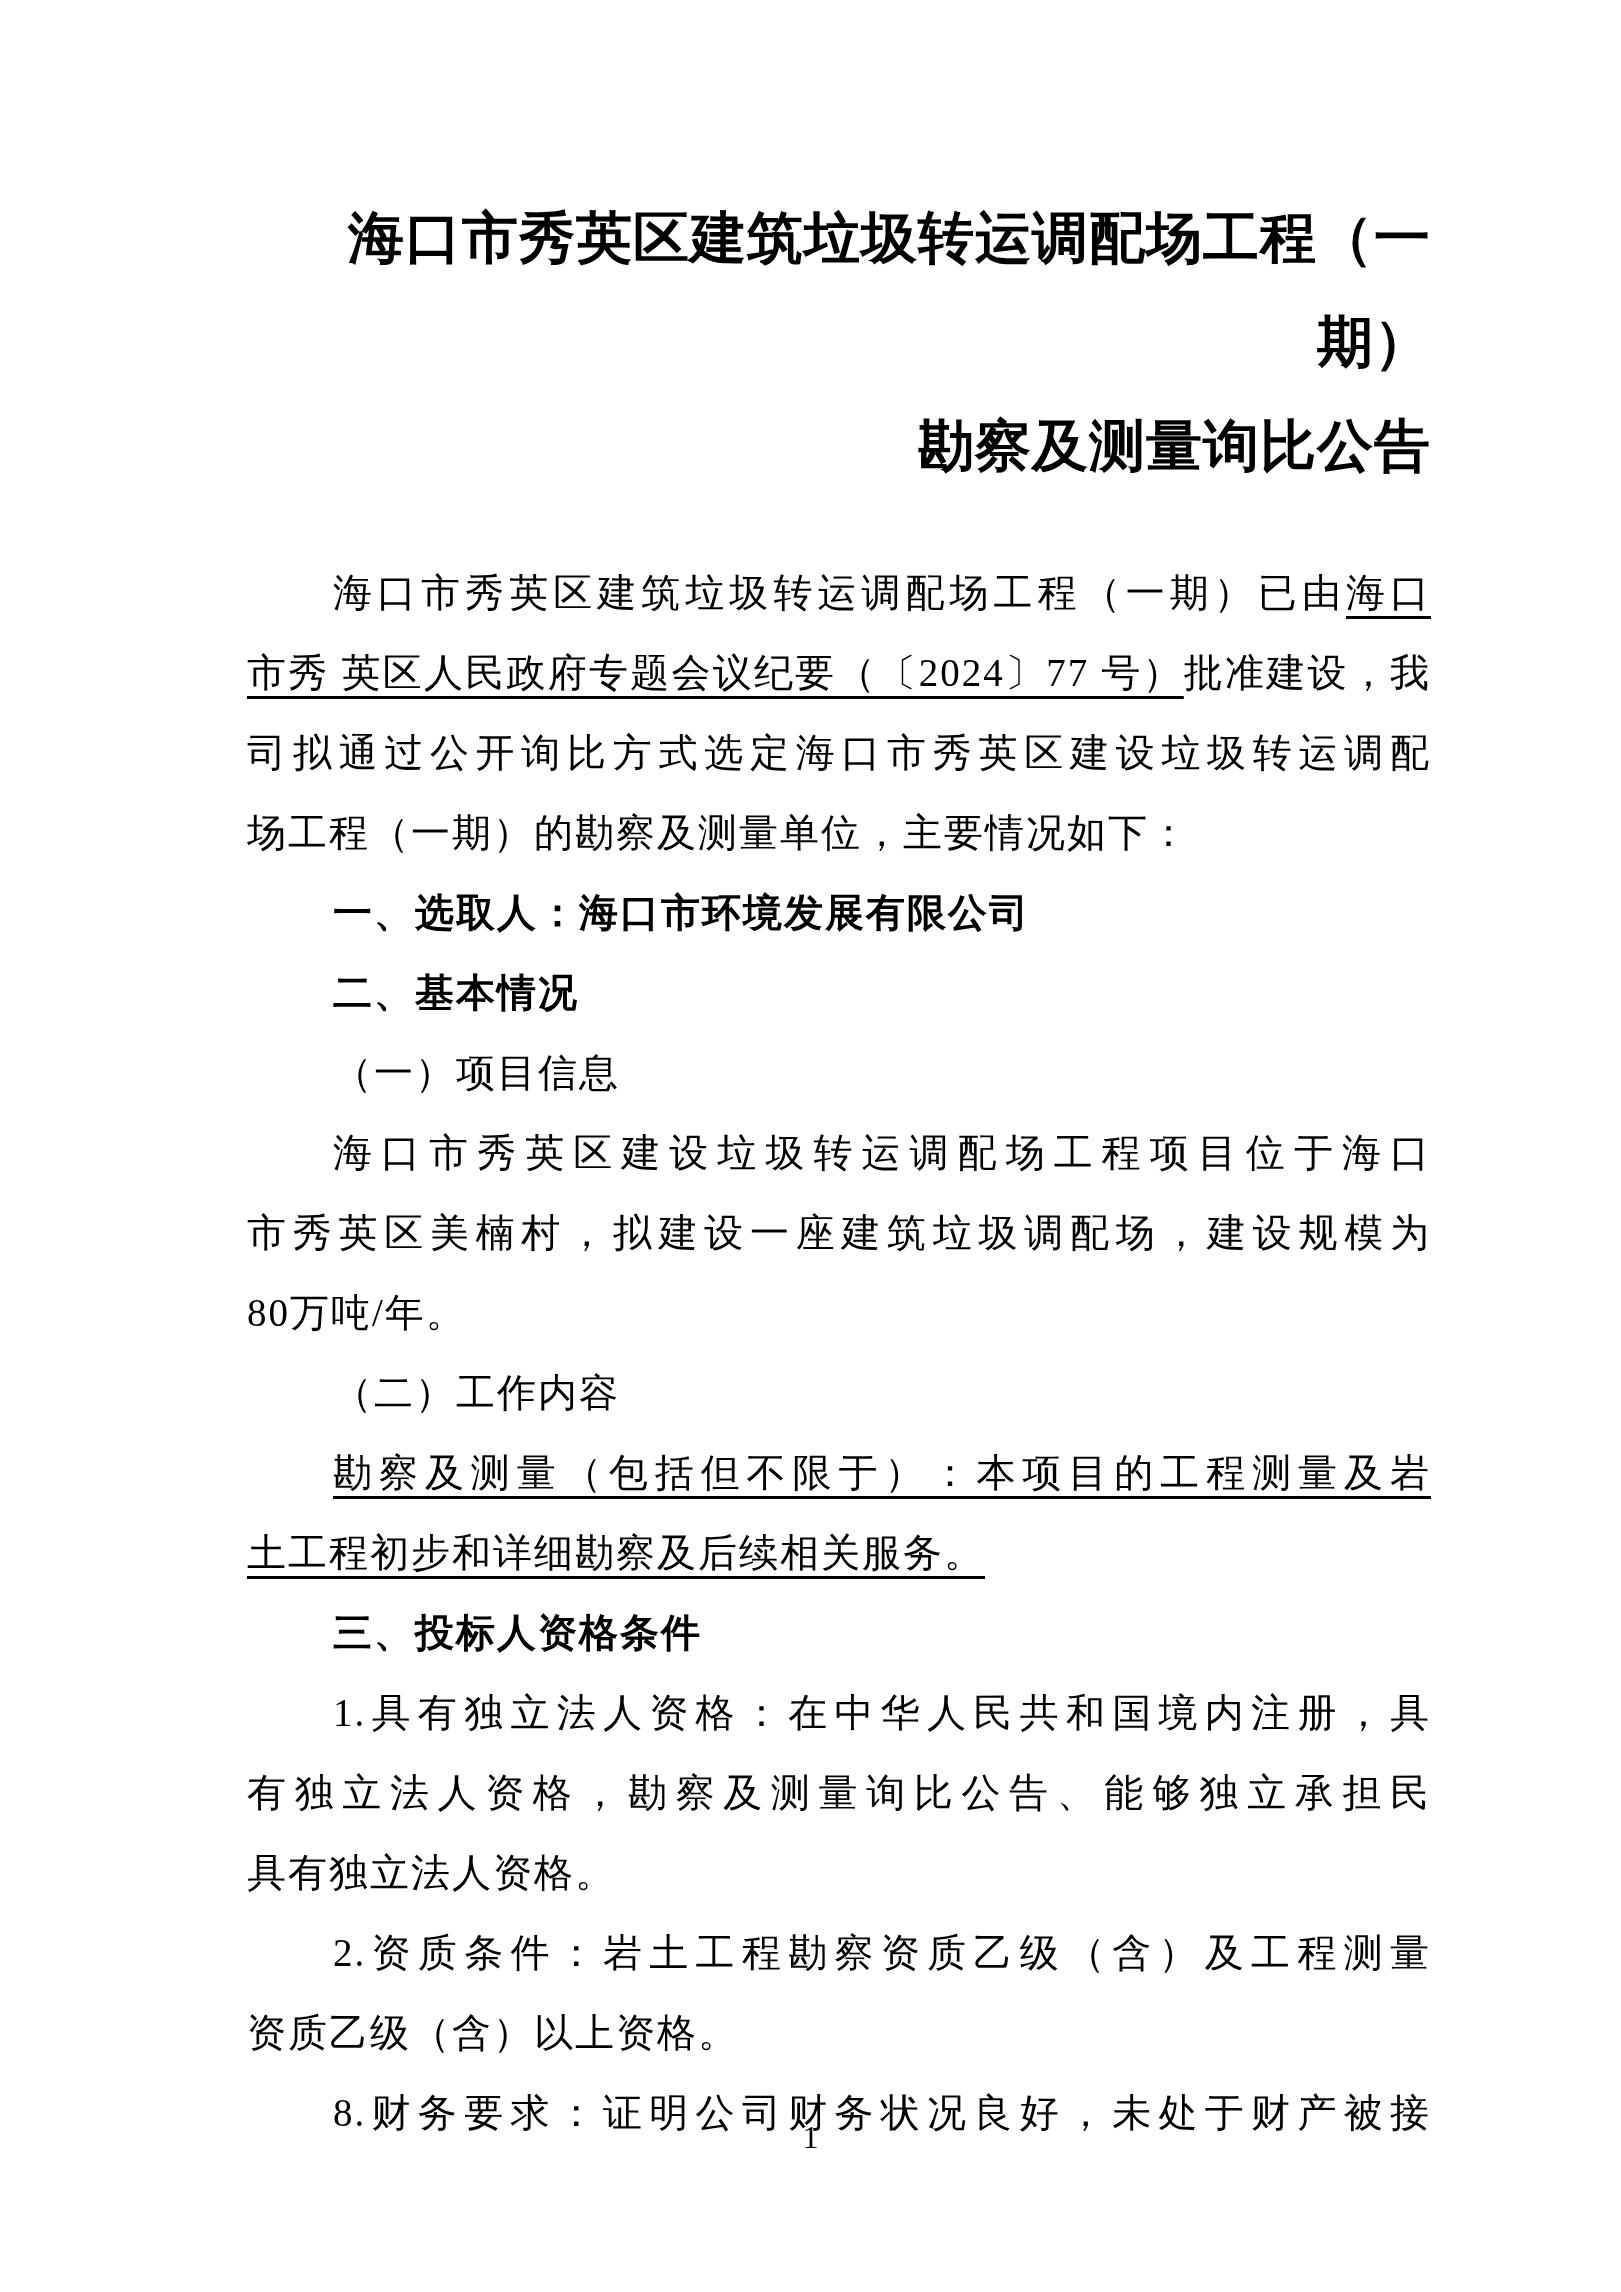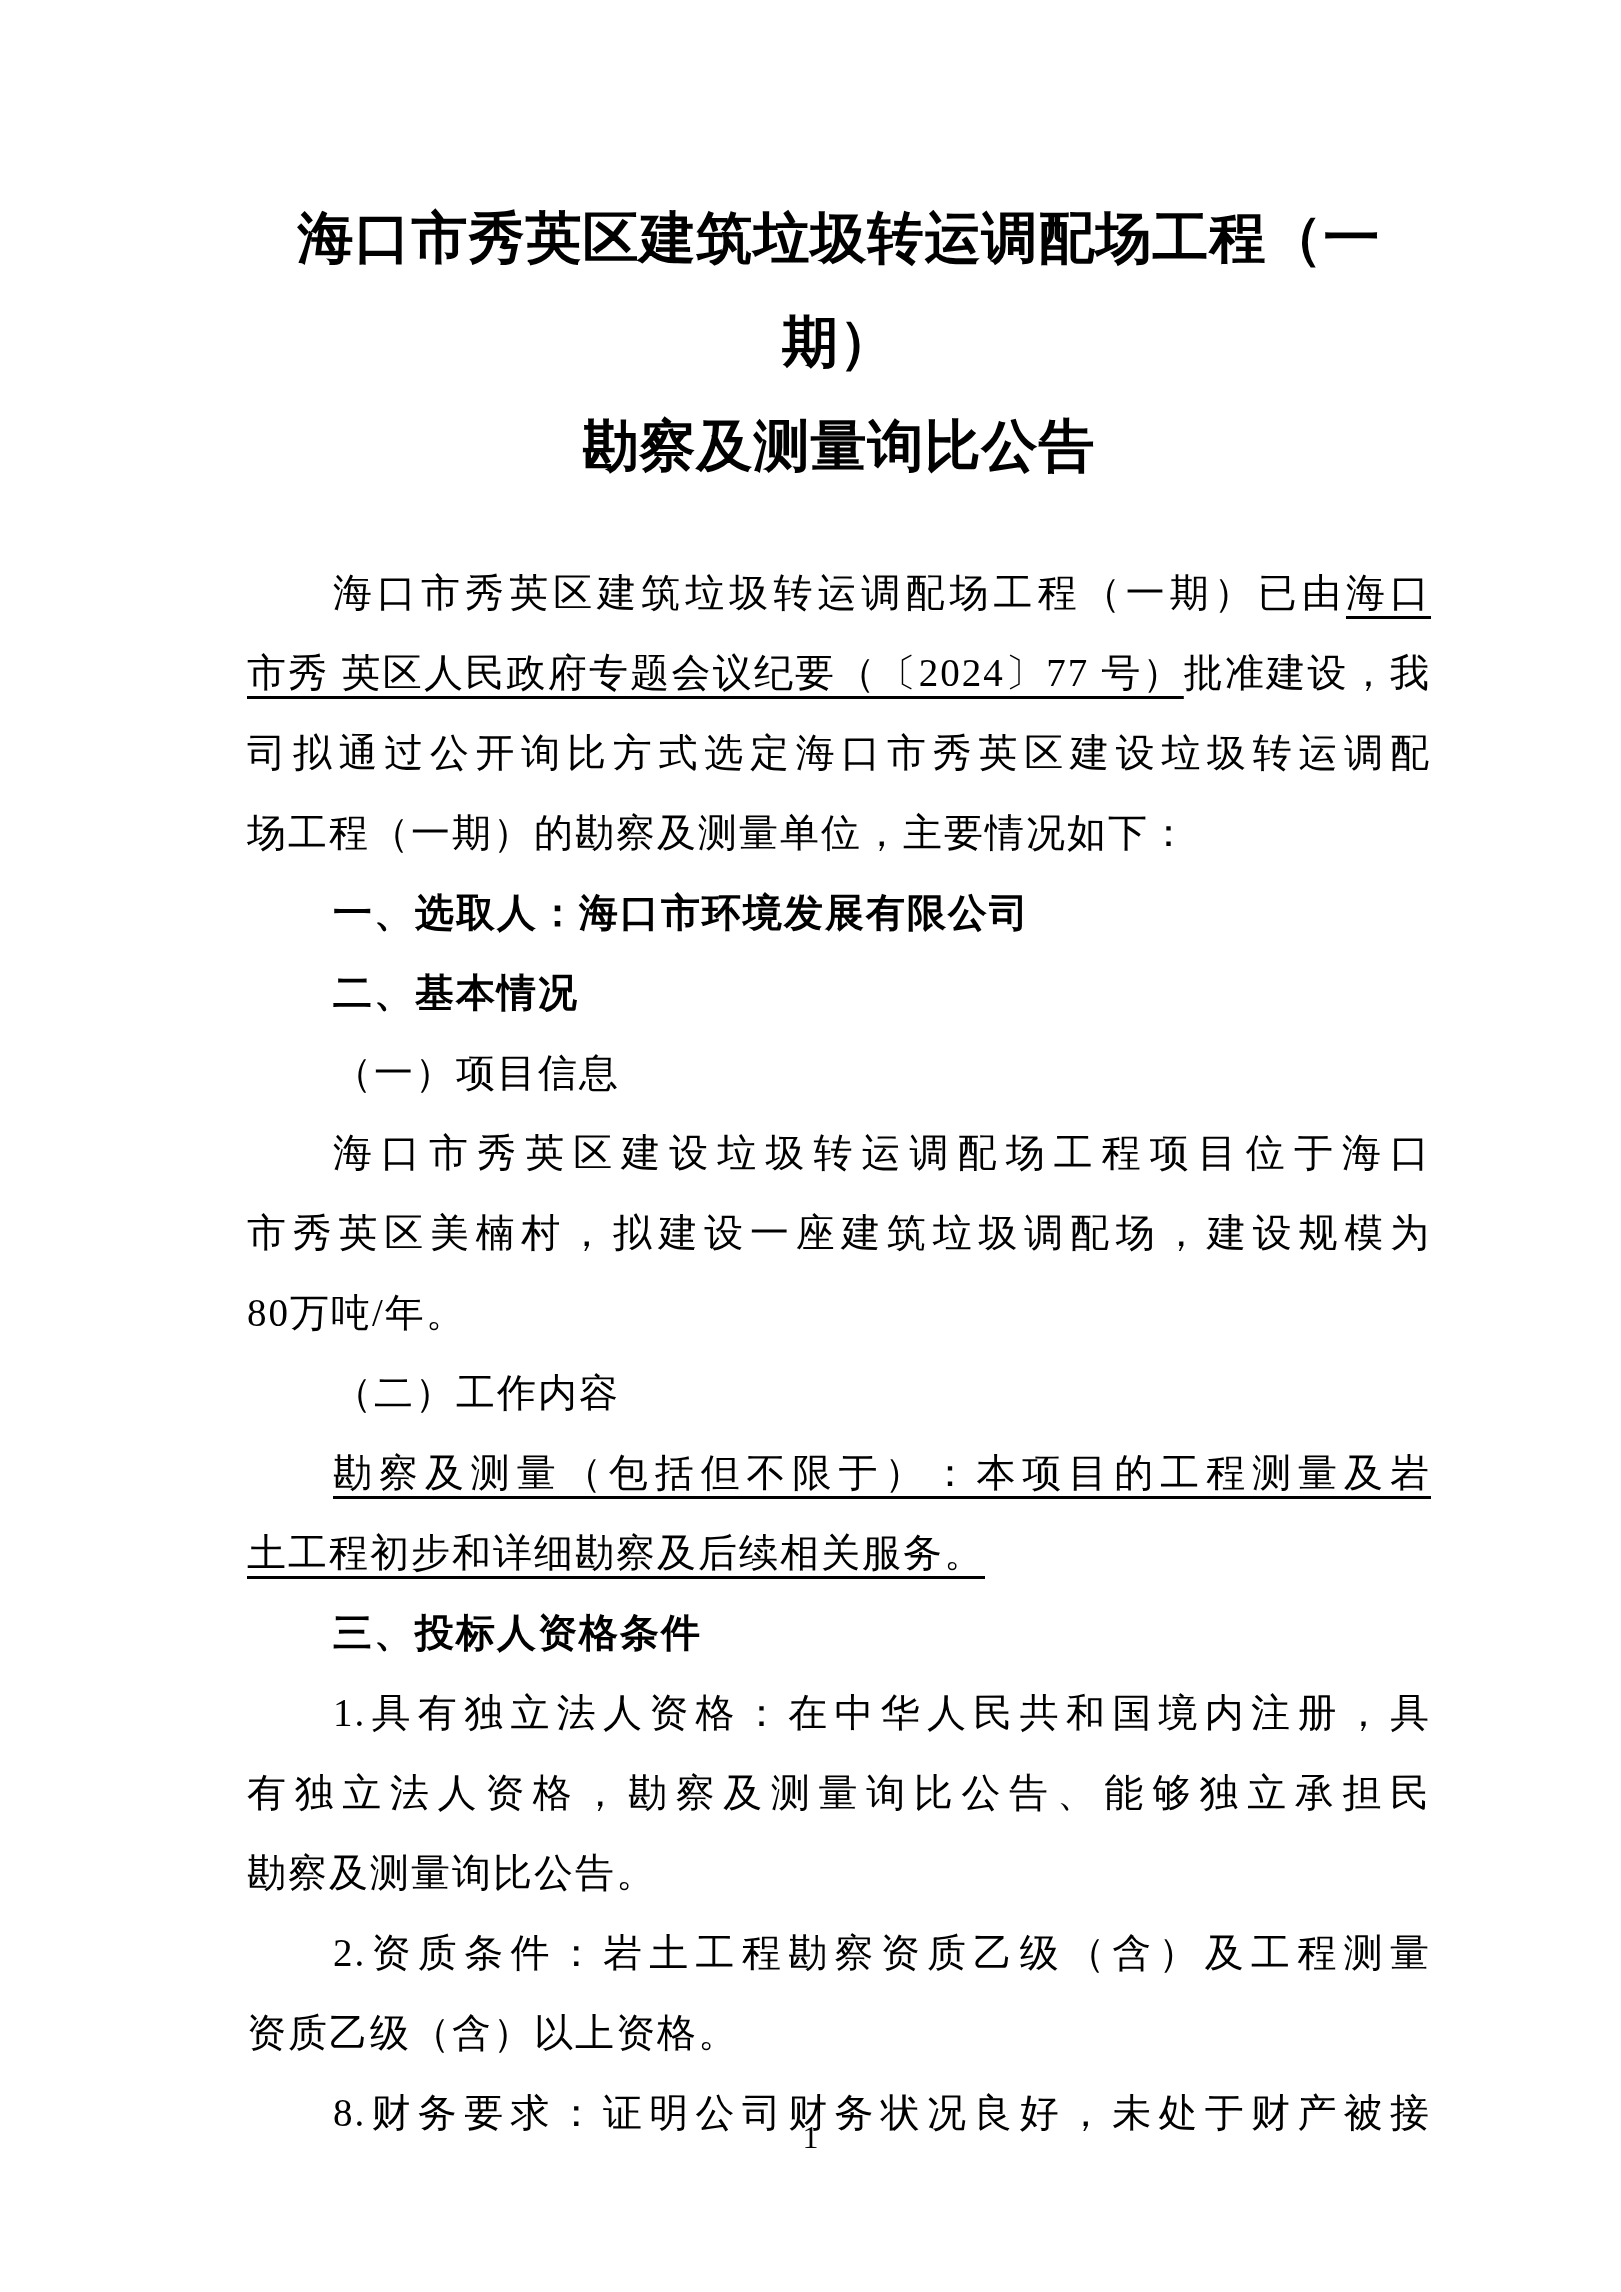--- a/index.html
+++ b/index.html
@@ -16,21 +16,21 @@
     position: absolute;
     left: 247px;
     top: 0;
     width: 1184px;
   }
   .doc-title {
     margin-top: 186px;
     font-size: 56px;
     line-height: 104px;
     font-weight: bold;
-    text-align: center;
+    text-align: right;
     letter-spacing: 1px;
     font-family: "Liberation Serif", "DejaVu Serif", serif;
   }
   .doc-body { margin-top: 63px; }
   .line {
     font-size: 39px;
     line-height: 64px;
     height: 80px;
     letter-spacing: 2px;
     white-space: normal;
@@ -82,21 +82,21 @@
       <div class="line indent">（一）项目信息</div>
       <div class="line indent fill">海口市秀英区建设垃圾转运调配场工程项目位于海口</div>
       <div class="line fill">市秀英区美楠村，拟建设一座建筑垃圾调配场，建设规模为</div>
       <div class="line">80万吨/年。</div>
       <div class="line indent">（二）工作内容</div>
       <div class="line indent fill"><span class="u">勘察及测量（包括但不限于）：本项目的工程测量及岩</span></div>
       <div class="line"><span class="u">土工程初步和详细勘察及后续相关服务。</span></div>
       <div class="line indent bold">三、投标人资格条件</div>
       <div class="line indent fill">1.具有独立法人资格：在中华人民共和国境内注册，具</div>
       <div class="line fill">有独立法人资格，勘察及测量询比公告、能够独立承担民</div>
-      <div class="line">勘察及测量询比公告。</div>
+      <div class="line">具有独立法人资格。</div>
       <div class="line indent fill">2.资质条件：岩土工程勘察资质乙级（含）及工程测量</div>
       <div class="line">资质乙级（含）以上资格。</div>
       <div class="line indent fill">8.财务要求：证明公司财务状况良好，未处于财产被接</div>
     </div>
 
   </div>
 
   <div class="page-number">1</div>
 </div>
 

